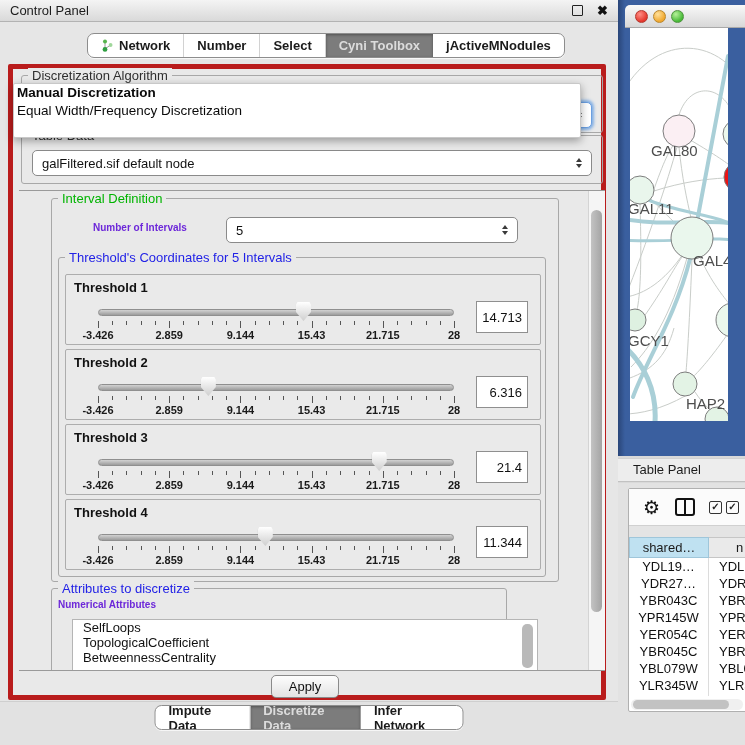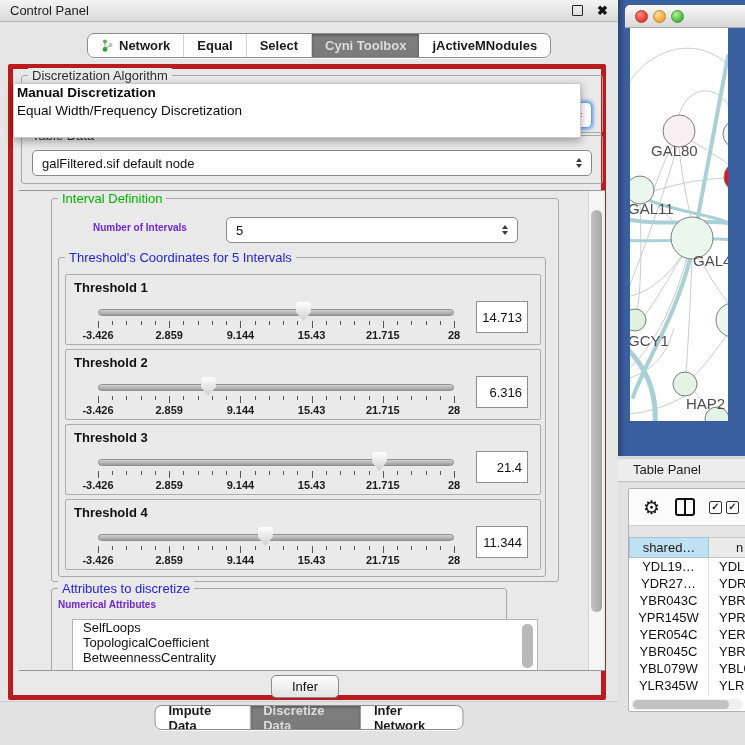--- a/index.html
+++ b/index.html
@@ -124,21 +124,21 @@
           <svg width="13" height="13" viewBox="0 0 13 13">
             <line x1="4" y1="3" x2="4" y2="10" stroke="#9a9a9a" stroke-width="1"></line>
             <line x1="4" y1="10" x2="9.5" y2="6" stroke="#9a9a9a" stroke-width="1"></line>
             <circle cx="4" cy="2.6" r="2" fill="#56b44c"></circle>
             <circle cx="4" cy="10.4" r="2.4" fill="#2f9e41"></circle>
             <circle cx="9.6" cy="6" r="1.9" fill="#9fd79b"></circle>
           </svg>
           <span>Network</span>
         </div>
         <div class="seg">
-          <span>Equal</span>
+          <span>Number</span>
         </div>
         <div class="seg">
           <span>Select</span>
         </div>
         <div class="seg sel">
           <span>Cyni Toolbox</span>
         </div>
         <div class="seg">
           <span>jActiveMNodules</span>
         </div>
@@ -348,21 +348,21 @@
               <div class="attr-item">TopologicalCoefficient</div>
               <div class="attr-item">BetweennessCentrality</div>
             </div>
         </div>
 
         <div class="vscroll">
           <div class="vthumb"></div>
         </div>
       </div>
 
-      <div class="apply-btn">Infer</div>
+      <div class="apply-btn">Apply</div>
     </div>
 
     <div class="popup" id="algPopup">
     <div class="popup-item bold">Manual Discretization</div>
         <div class="popup-item">Equal Width/Frequency Discretization</div>
       </div>
 
     <div class="bottom-bar">
       <div class="bottom-tabbar seg-tabs" id="bottomTabs">
           <div class="seg">

